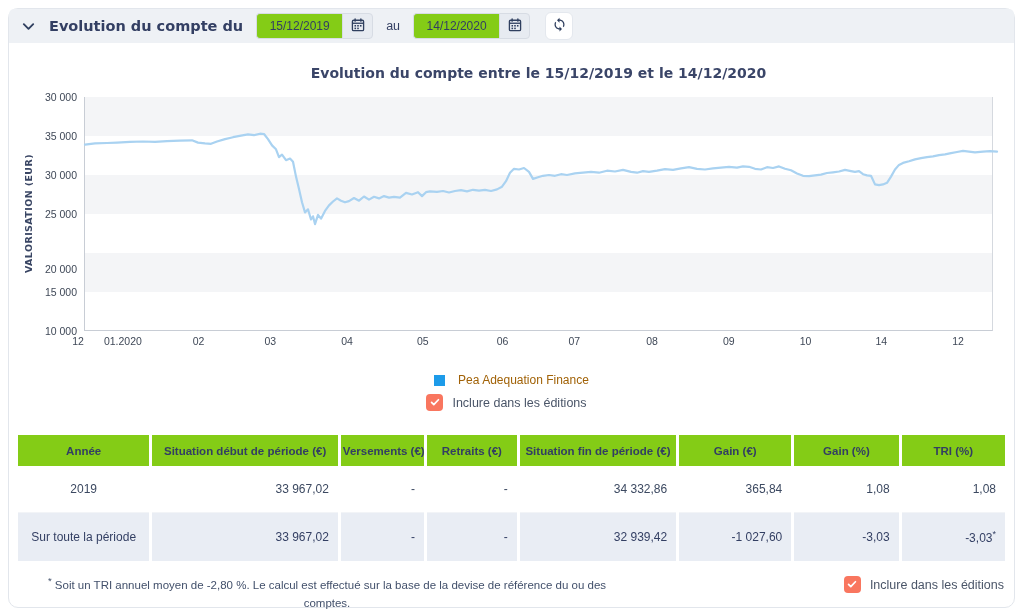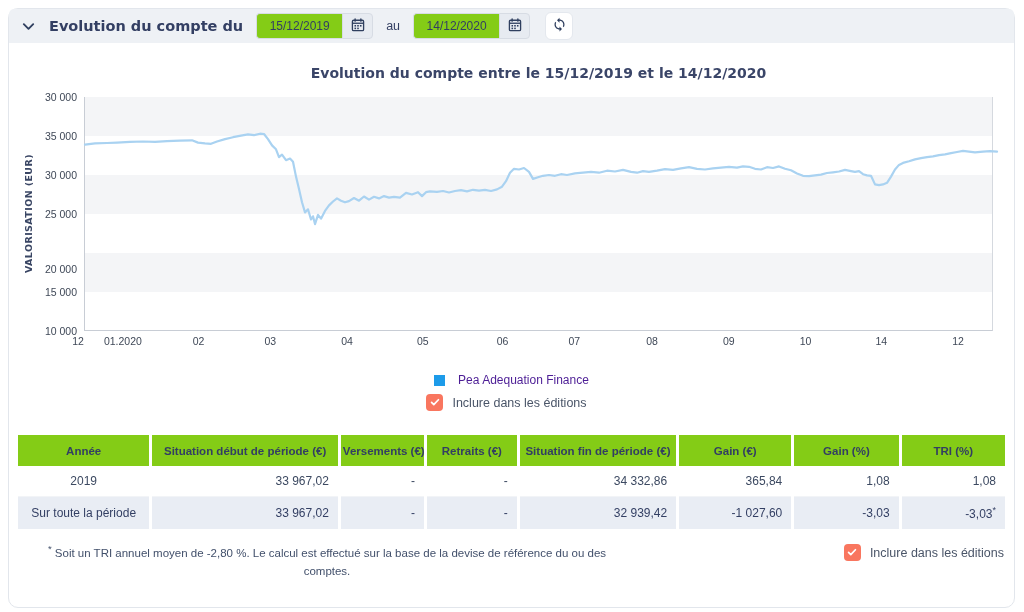--- a/index.html
+++ b/index.html
@@ -61,39 +61,39 @@
     background:linear-gradient(to bottom,
       #f4f5f7 0, #f4f5f7 39px, #ffffff 39px, #ffffff 78px,
       #f4f5f7 78px, #f4f5f7 117px, #ffffff 117px, #ffffff 156px,
       #f4f5f7 156px, #f4f5f7 195px, #ffffff 195px, #ffffff 234px);
   }
   .plot svg { position:absolute; inset:0; overflow:visible; }
   .xticks { position:relative; height:18px; margin:0 21px 0 75px; font-size:10.5px; color:#3f4857; }
   .xtick { position:absolute; top:4px; transform:translateX(-50%); white-space:nowrap; }
   .legend-row { display:flex; justify-content:center; align-items:center; gap:13px; margin-top:24px; }
   .legend-swatch { width:11px; height:11px; background:var(--legend-blue,#1d9be9); }
-  .legend-label { font-size:12px; color:#4c1d95; }
+  .legend-label { font-size:12px; color:#a16207; }
   
   .include-row { display:flex; justify-content:center; align-items:center; gap:9px; margin:7px 10px 0 0; }
   .checkbox {
     width:17px; height:17px; border-radius:4px; background:var(--coral,#f9765f);
     display:flex; align-items:center; justify-content:center; cursor:pointer; flex:none;
   }
   .include-label { font-size:12.5px; color:#4a5568; }
   
   .data-table {
     width:calc(100% - 12px); margin:24px 6px 0 6px;
     border-collapse:separate; border-spacing:3px 0; table-layout:fixed;
   }
   .data-table th {
     background:#84cc16; height:31px; font-size:11.5px; font-weight:bold;
     color:#323e63; text-align:center; white-space:nowrap; padding:0 2px;
     font-family:"Liberation Sans", sans-serif;
   }
-  .data-table td { height:30px; padding:8px 9px; font-size:12px; color:#3c4961; white-space:nowrap; }
+  .data-table td { height:30px; padding:16px 9px; font-size:12px; color:#3c4961; white-space:nowrap; }
   .data-table td.c-num  { text-align:right; }
   .data-table td.c-year { text-align:center; }
   .data-table tr.data-row td { border-bottom:1px solid #f2f4f7; }
   .data-table tr.total-row td { background:#e9edf4; font-weight:normal; color:#333f63; }
   .data-table tr.total-row td sup { font-size:9px; }
   
   .footer { display:flex; align-items:flex-start; justify-content:space-between; margin-top:13px; padding:0 0 0 22px; }
   .footnote { width:592px; text-align:center; font-size:11.5px; color:#42506b; line-height:1.55; }
   .footnote sup { font-size:9.5px; }
   .footer .include-row { margin-top:2px; }

